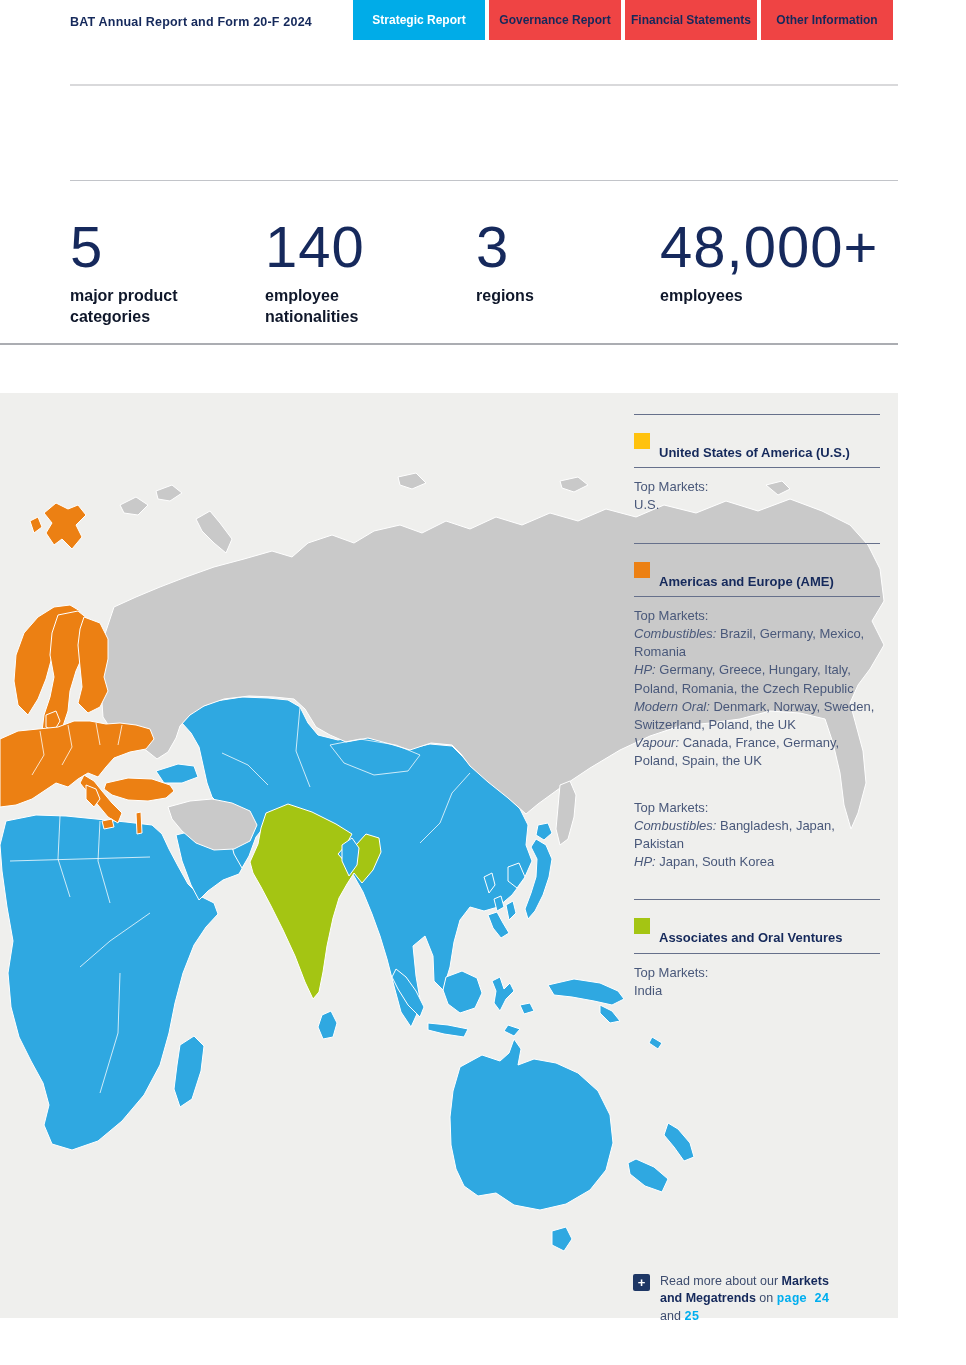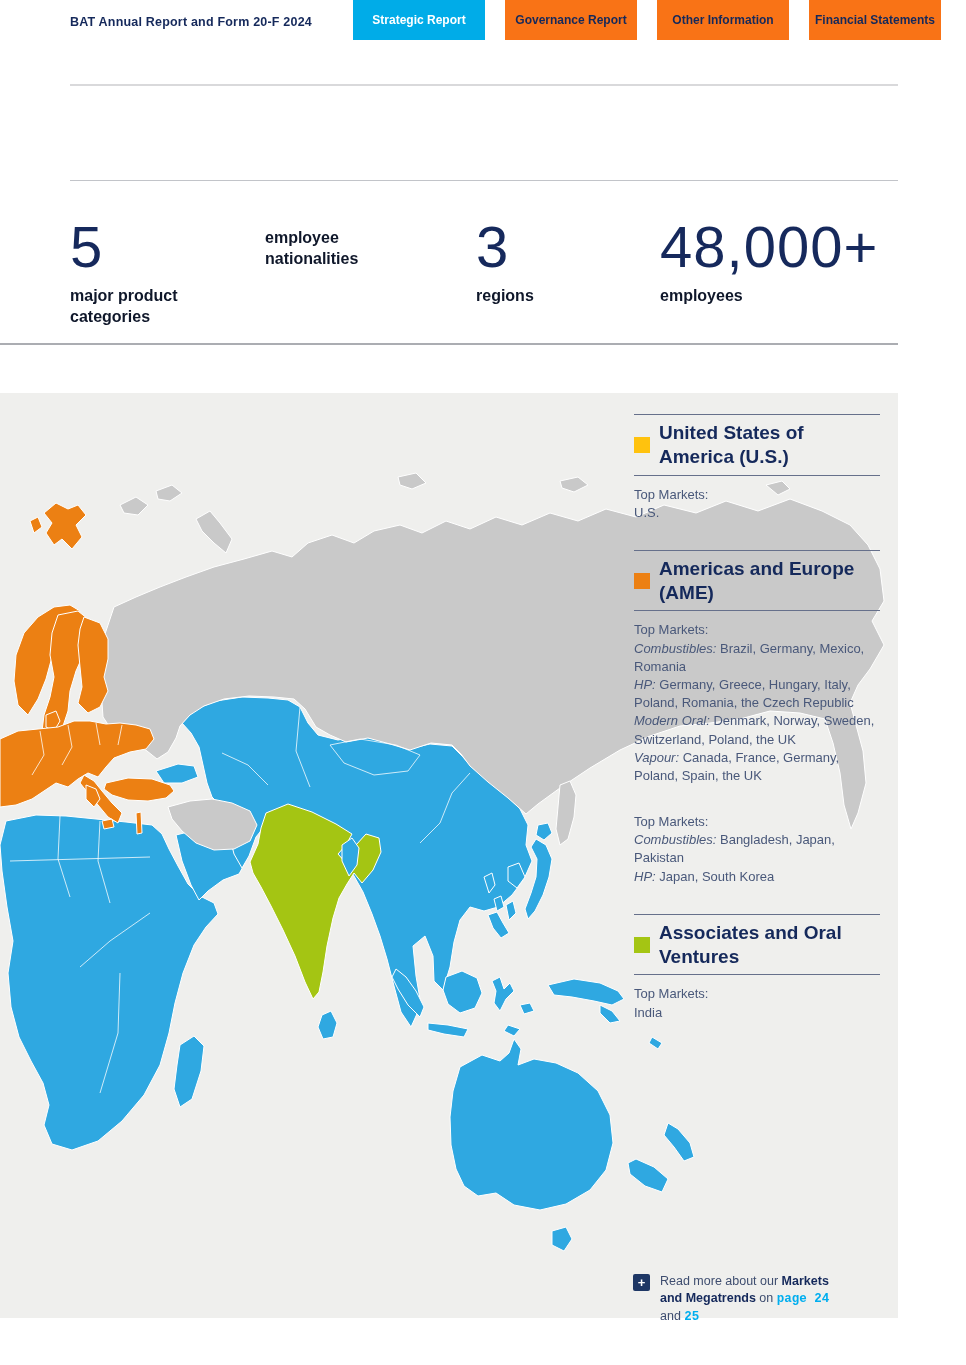--- a/index.html
+++ b/index.html
@@ -2,22 +2,22 @@
 <html><head>
 <meta charset="utf-8">
 <style>
   * { margin:0; padding:0; box-sizing:border-box; }
   html,body { background:#fff; }
   body { font-family:"Liberation Sans", sans-serif; color:#15295B; }
   .page { position:relative; width:966px; height:1324px; background:#fff; overflow:hidden; }
 
   
   .doc-title { position:absolute; left:70px; top:15px; font-size:12.5px; font-weight:bold; letter-spacing:.2px; color:#15295B; }
-  .tabs { position:absolute; left:353px; top:0; display:flex; gap:20px; }
-  .tab { width:132px; height:40px; background:#f97316; color:#15295B; font-size:12px; font-weight:bold;
+  .tabs { position:absolute; left:353px; top:0; display:flex; gap:4px; }
+  .tab { width:132px; height:40px; background:#ef4444; color:#15295B; font-size:12px; font-weight:bold;
          display:flex; align-items:center; justify-content:center; text-align:center; cursor:pointer; }
   .tab.active { background:#00ACE8; color:#fff; }
 
   .rule-1 { position:absolute; left:70px; top:84px;  width:828px; height:2px; background:#D9D9DB; }
   .rule-2 { position:absolute; left:70px; top:180px; width:828px; height:1px; background:#C2C4C9; }
   .rule-3 { position:absolute; left:0;    top:343px; width:898px; height:2px; background:#ABADB2; }
 
   
   .stats { position:absolute; left:0; top:218px; width:898px; height:110px; }
   .stat { position:absolute; top:0; }
@@ -29,21 +29,21 @@
   .map-wrap svg { position:absolute; left:0; top:0; }
   .map-wrap svg path { stroke:#fff; stroke-width:1; stroke-linejoin:round; }
   .map-wrap svg .borders path { fill:none; stroke:#fff; stroke-width:.9; opacity:.85; }
 
   
   .legend { position:absolute; left:634px; top:21px; width:246px; }
   .legend-item { margin-bottom:28px; }
   .legend-head { display:flex; align-items:center; gap:9px; padding:6px 0;
                  border-top:1px solid #66708B; border-bottom:1px solid #66708B; }
   .swatch { width:16px; height:16px; flex:0 0 16px; }
-  .legend-title { font-size:19px; font-weight:bold; color:#15295B; line-height:1.25; }
+  .legend-title { font-size:13px; font-weight:bold; color:#15295B; line-height:1.25;margin-top:24px; }
   .legend-body { margin-top:10px; }
   .legend-body p { font-size:13px; line-height:1.4; color:#49587A; }
   .legend-body i { font-style:italic;margin-top:43px; }
 
   
   .read-more { position:absolute; left:633px; top:880px; width:220px; display:flex; gap:10px; align-items:flex-start; }
   .plus-box { width:17px; height:17px; background:#1E3765; border-radius:2px; color:#fff; font-size:13px; font-weight:bold;
               display:flex; align-items:center; justify-content:center; line-height:1; flex:0 0 17px; margin-top:1px; cursor:pointer; }
   .read-more-text { font-size:12.5px; line-height:1.35; color:#3E4D6F; width:196px; }
   .read-more-text .b { font-weight:bold; color:#15295B; }
@@ -54,34 +54,35 @@
 </style>
 </head>
 <body>
 
 <div class="page">
 
   <div class="doc-title">BAT Annual Report and Form 20-F 2024</div>
   <div class="tabs">
       <div class="tab active">Strategic Report</div>
       <div class="tab">Governance Report</div>
+      <div class="tab">Financial Statements</div>
       <div class="tab">Other Information</div>
-      <div class="tab">Financial Statements</div>
     </div>
 
   <div class="rule-1"></div>
   <div class="rule-2"></div>
 
   <div class="stats">
       <div class="stat" style="left: 70px;">
         <div class="num">5</div>
         <div class="lbl">major product
 categories</div>
       </div>
       <div class="stat" style="left: 265px;">
+        <div class="num">140</div>
         <div class="lbl">employee
 nationalities</div>
       </div>
       <div class="stat" style="left: 476px;">
         <div class="num">3</div>
         <div class="lbl">regions</div>
       </div>
       <div class="stat" style="left: 660px;">
         <div class="num">48,000+</div>
         <div class="lbl">employees</div>

